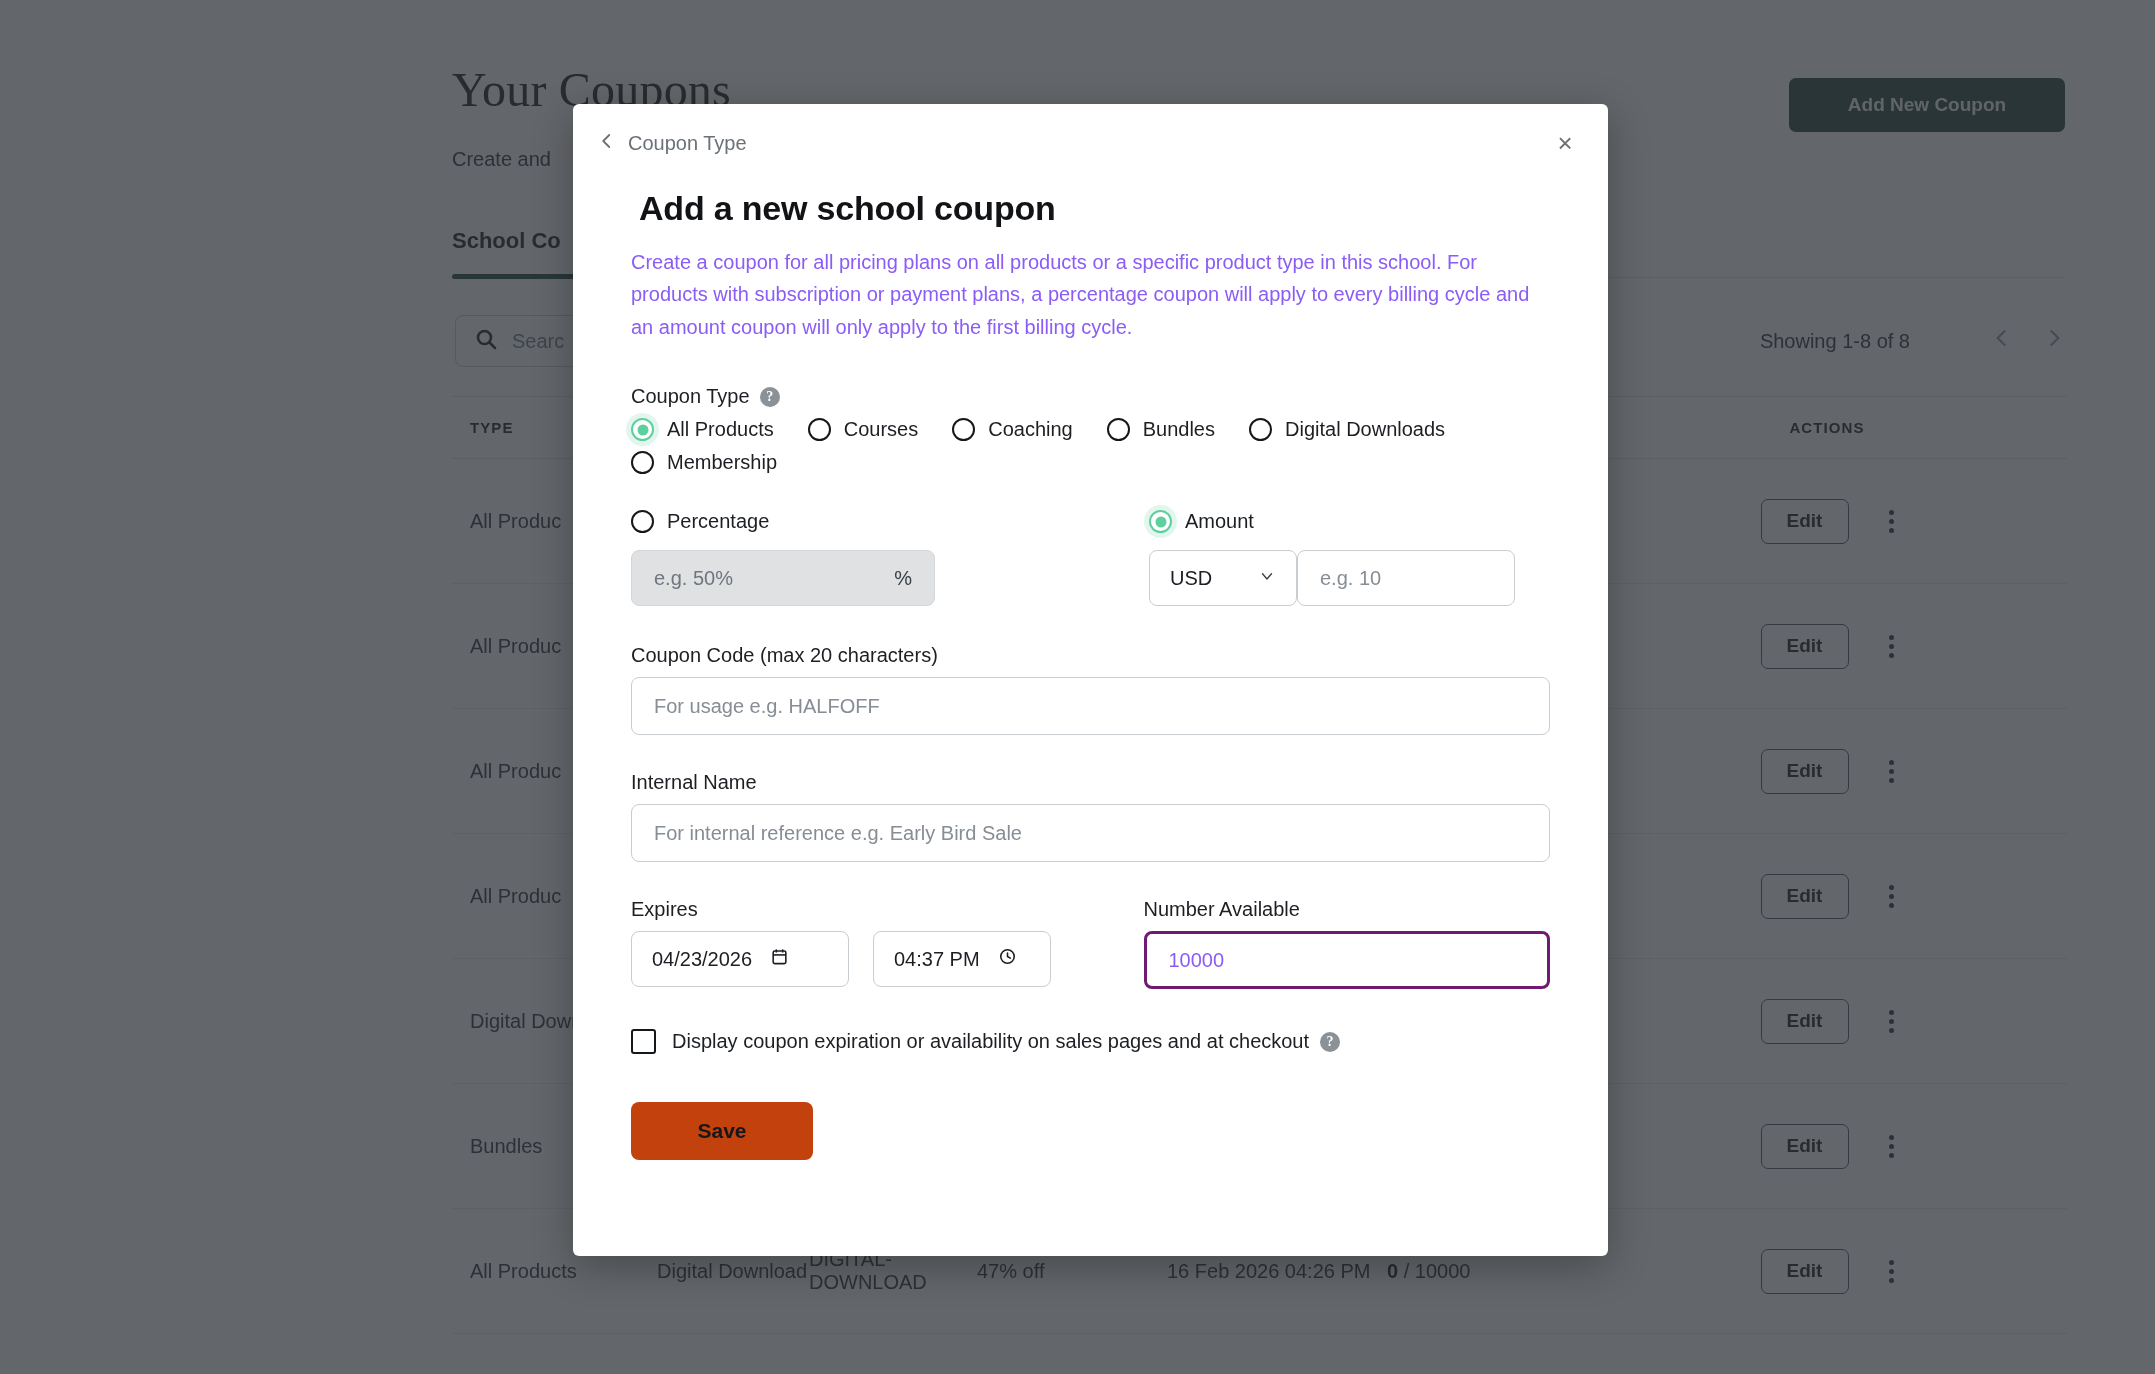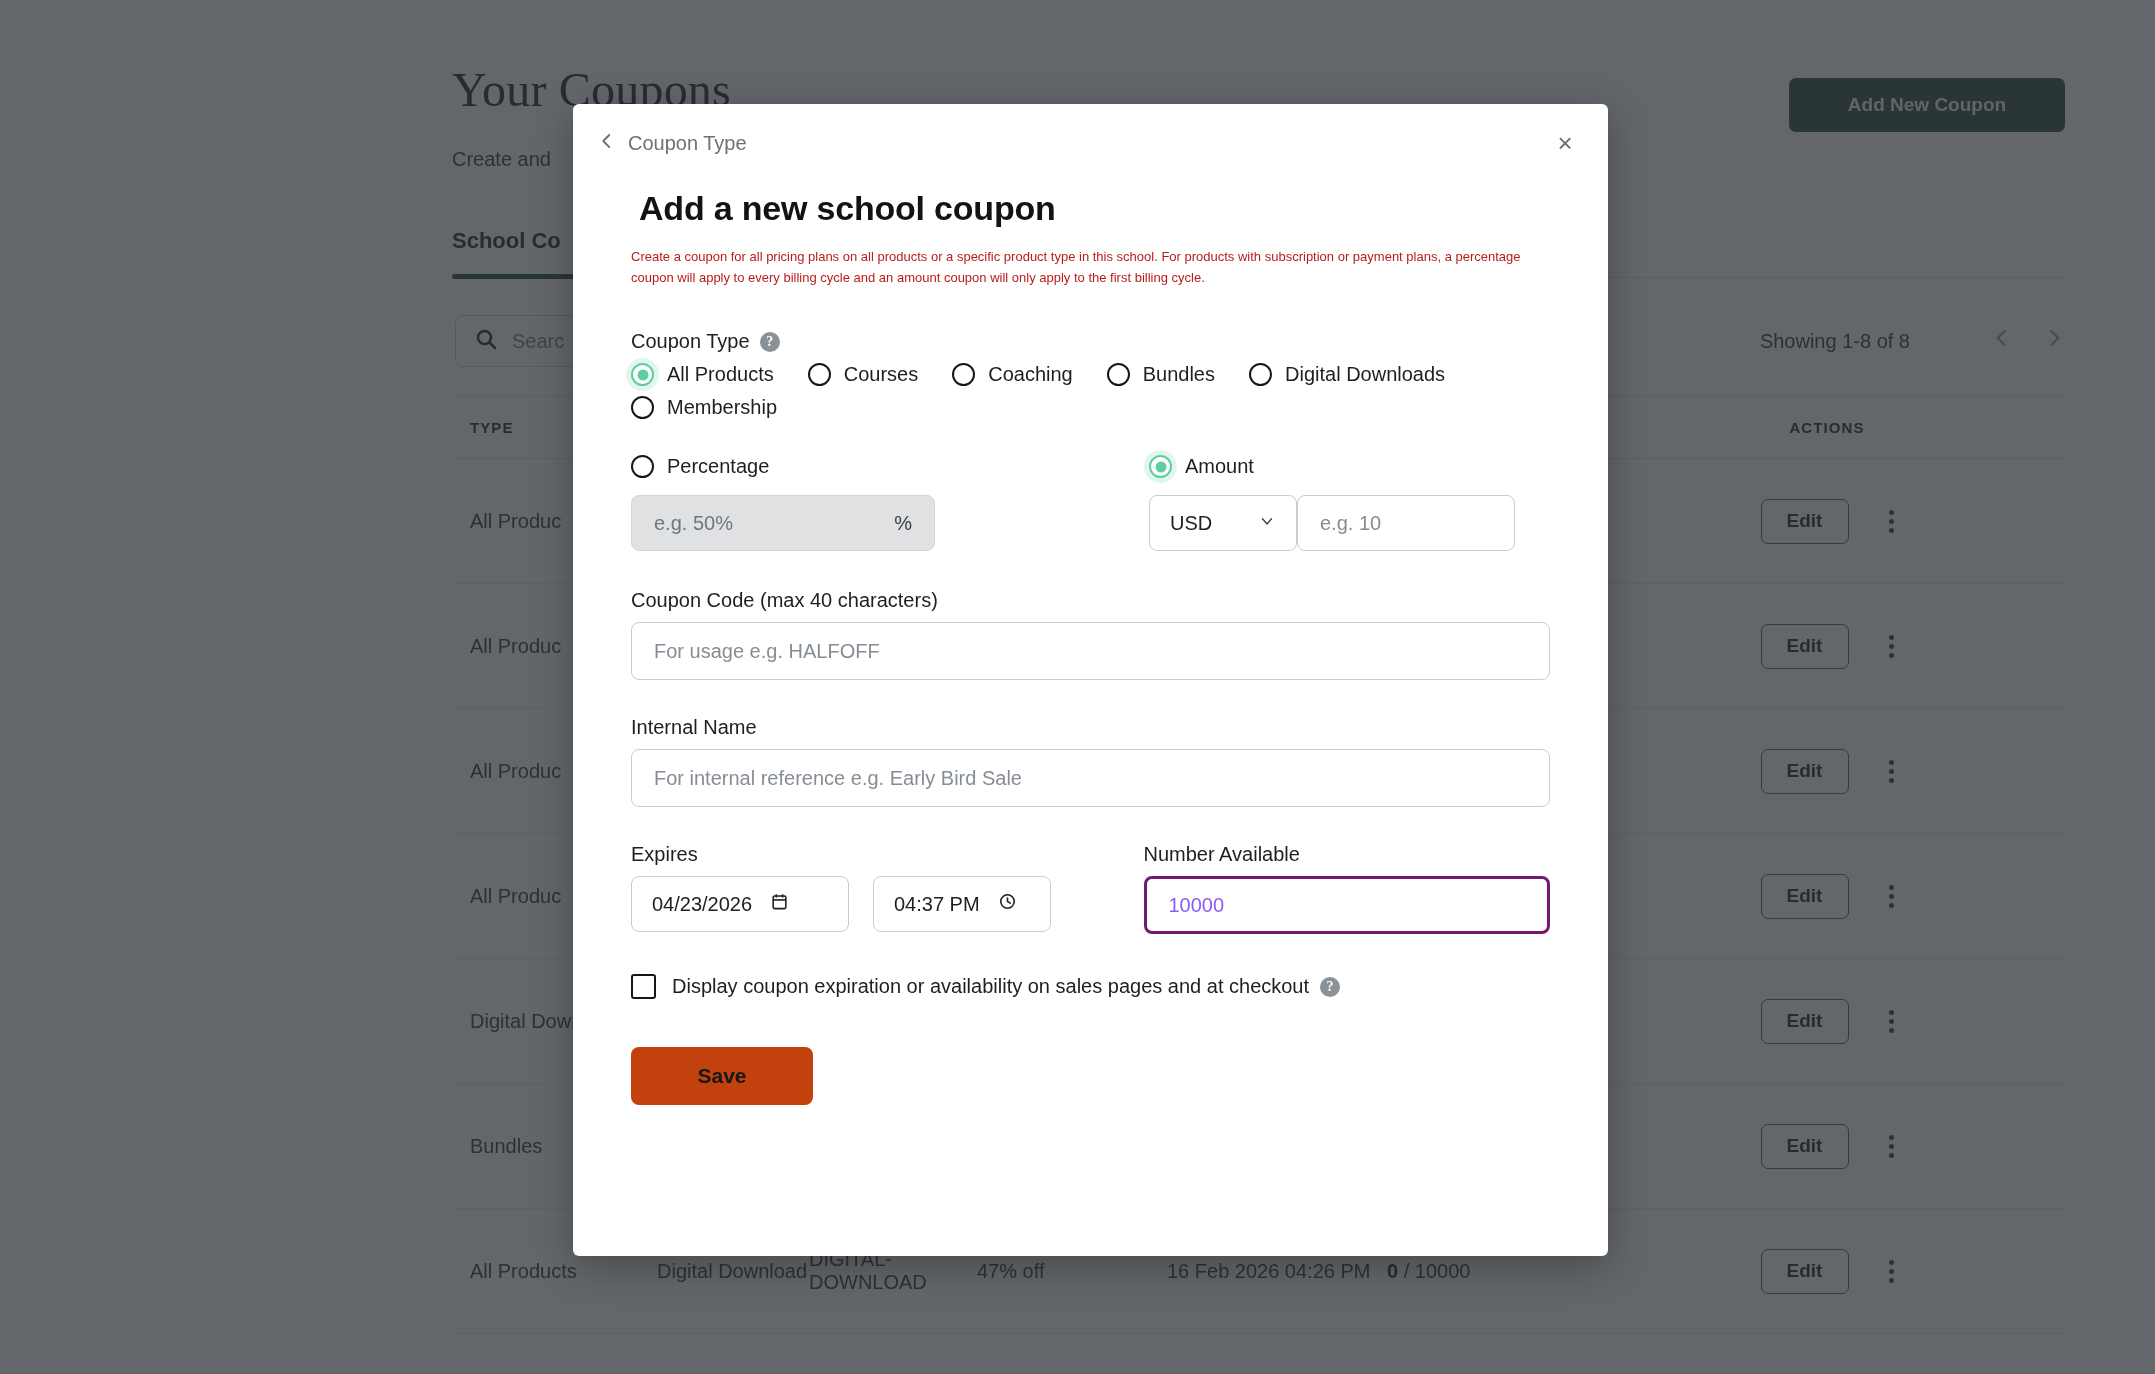--- a/index.html
+++ b/index.html
@@ -165,21 +165,21 @@
     color: #6b7178; font-size: 26px; line-height: 1;
     background: none; border: none; font-family: "Liberation Sans", sans-serif;
   }
   .m-body { padding: 85px 58px 0 58px; }
 
   .m-h1 {
     font-size: 34px; font-weight: 700; color: #111316;
     margin: 0 0 18px 8px; letter-spacing: -.2px;
   }
   .m-desc {
-    font-size: 13px; color: #b91c1c; line-height: 1.62;
+    font-size: 20px; color: #8b5cf6; line-height: 1.62;
     margin: 0 0 42px 0; max-width: 920px;
   }
 
   .fld-label {
     font-size: 20px; color: #1c1f23;
     margin-bottom: 10px;
     display: flex; align-items: center; gap: 10px;
   }
   .help {
     width: 20px; height: 20px; border-radius: 50%;
@@ -539,21 +539,21 @@
               </span>
             </div>
             <div class="amt-input">
               <span>e.g. 10</span>
             </div>
           </div>
         </div>
       </div>
 
       
-      <div class="fld-label">Coupon Code (max 40 characters)</div>
+      <div class="fld-label">Coupon Code (max 20 characters)</div>
       <div class="text-input">
         <span>For usage e.g. HALFOFF</span>
       </div>
 
       
       <div class="fld-label">Internal Name</div>
       <div class="text-input">
         <span>For internal reference e.g. Early Bird Sale</span>
       </div>
 

